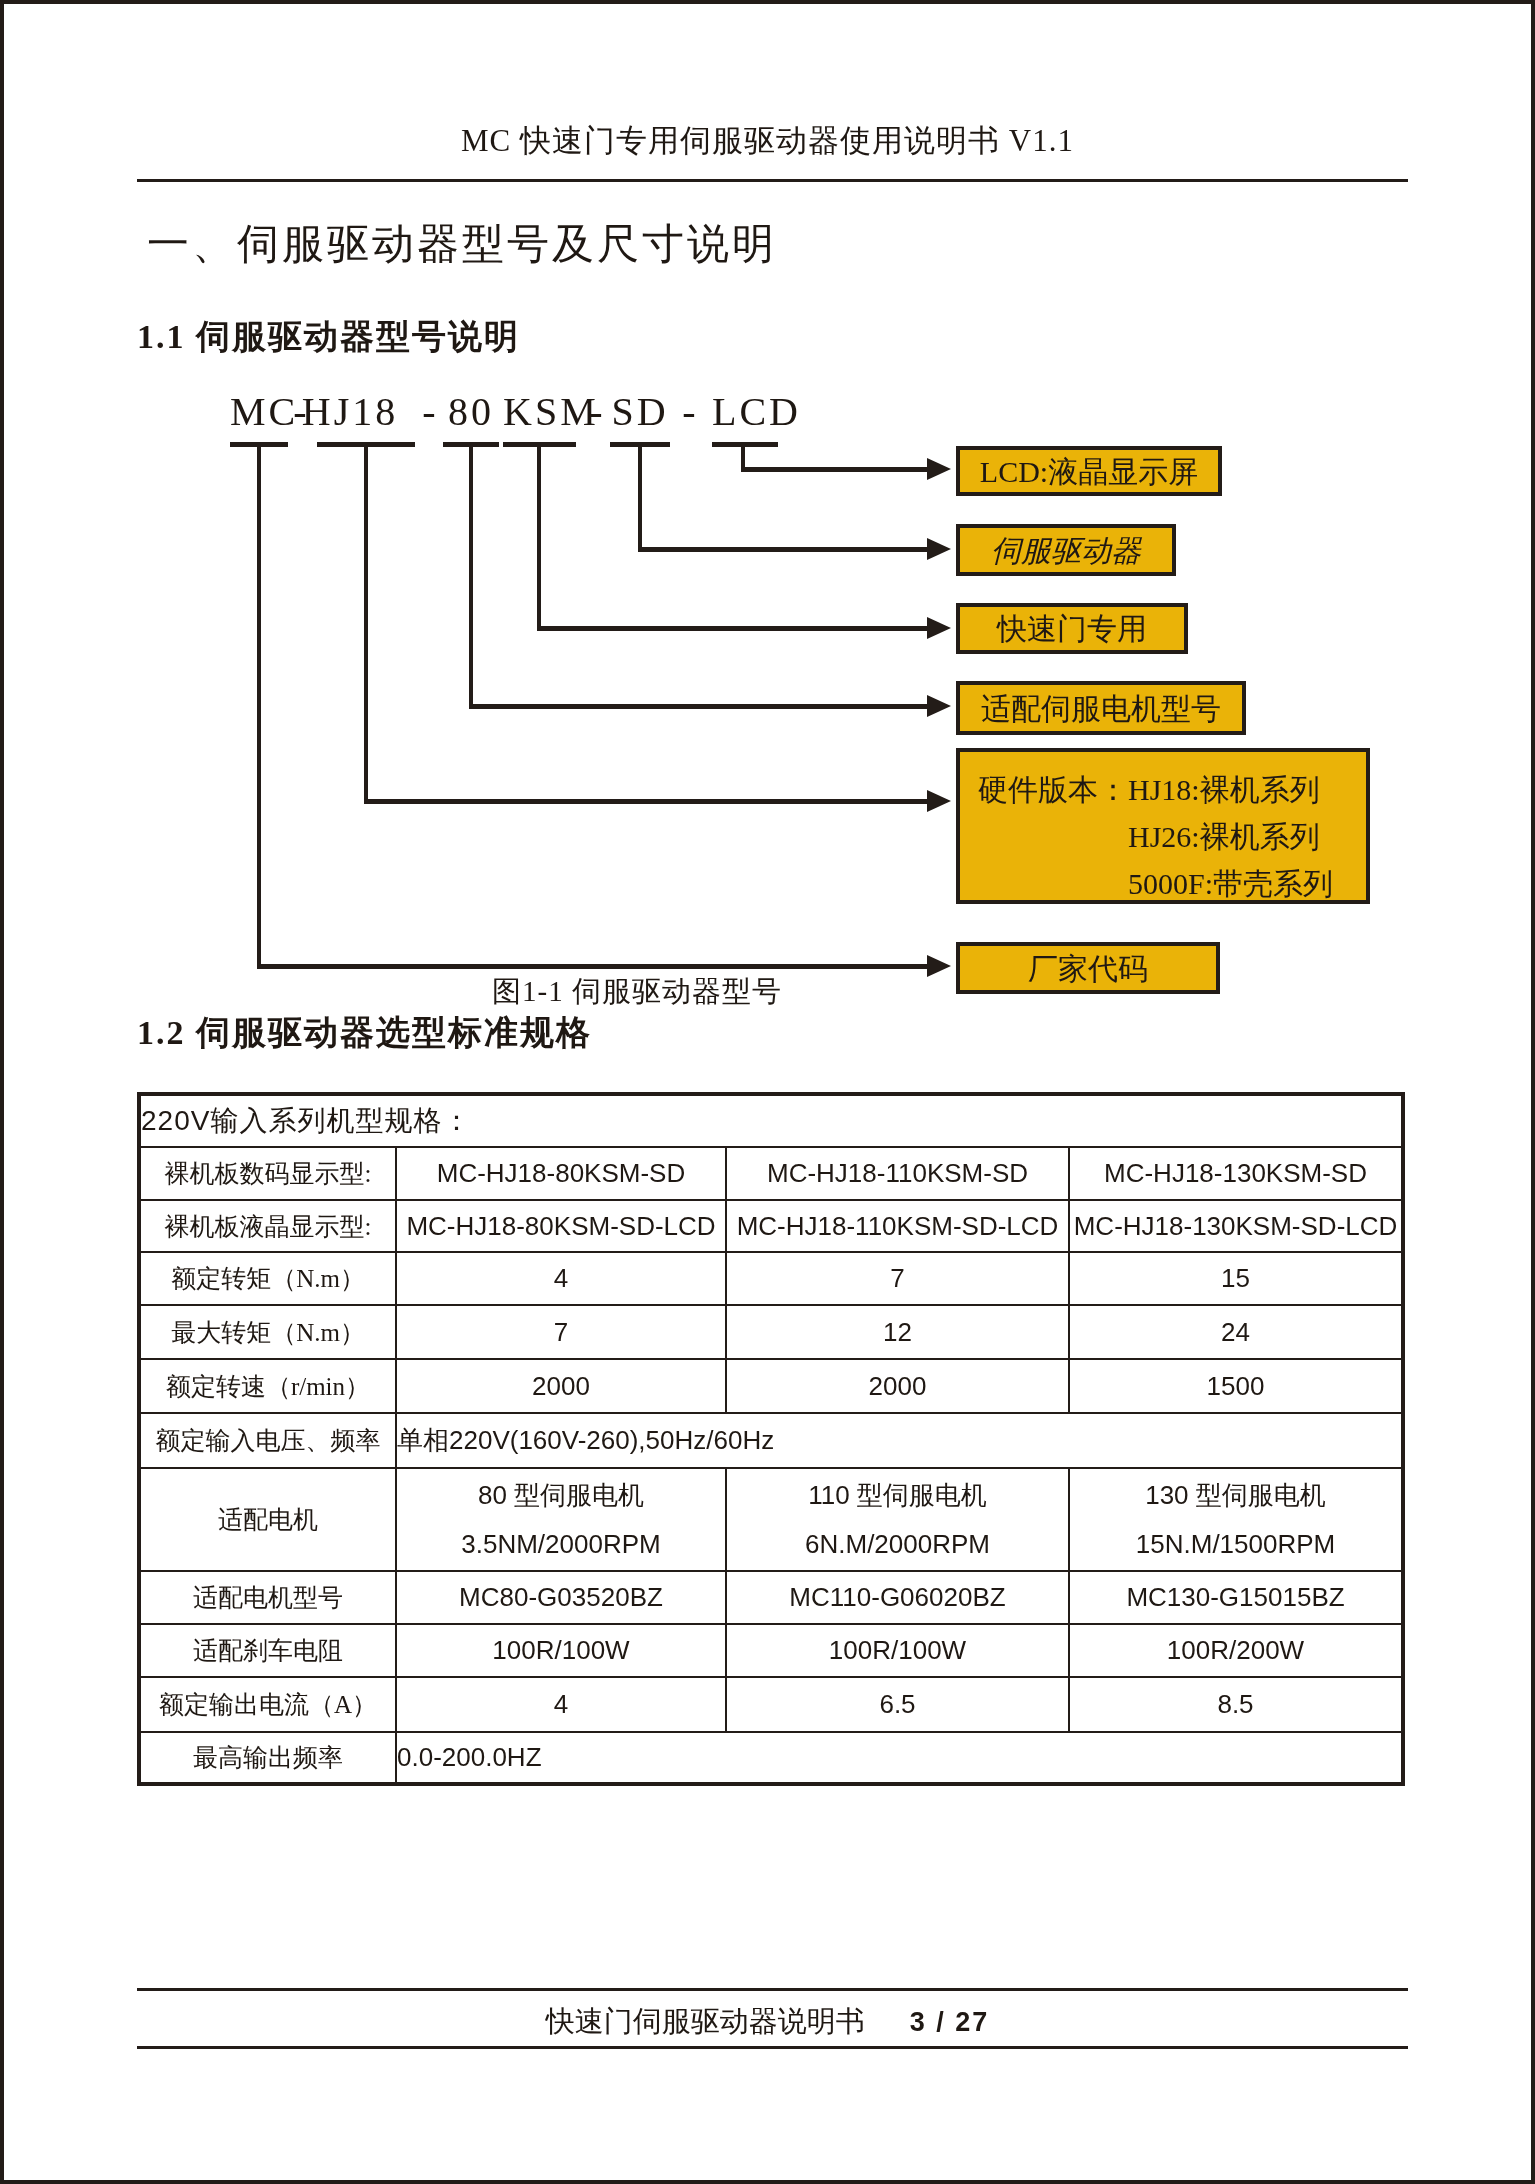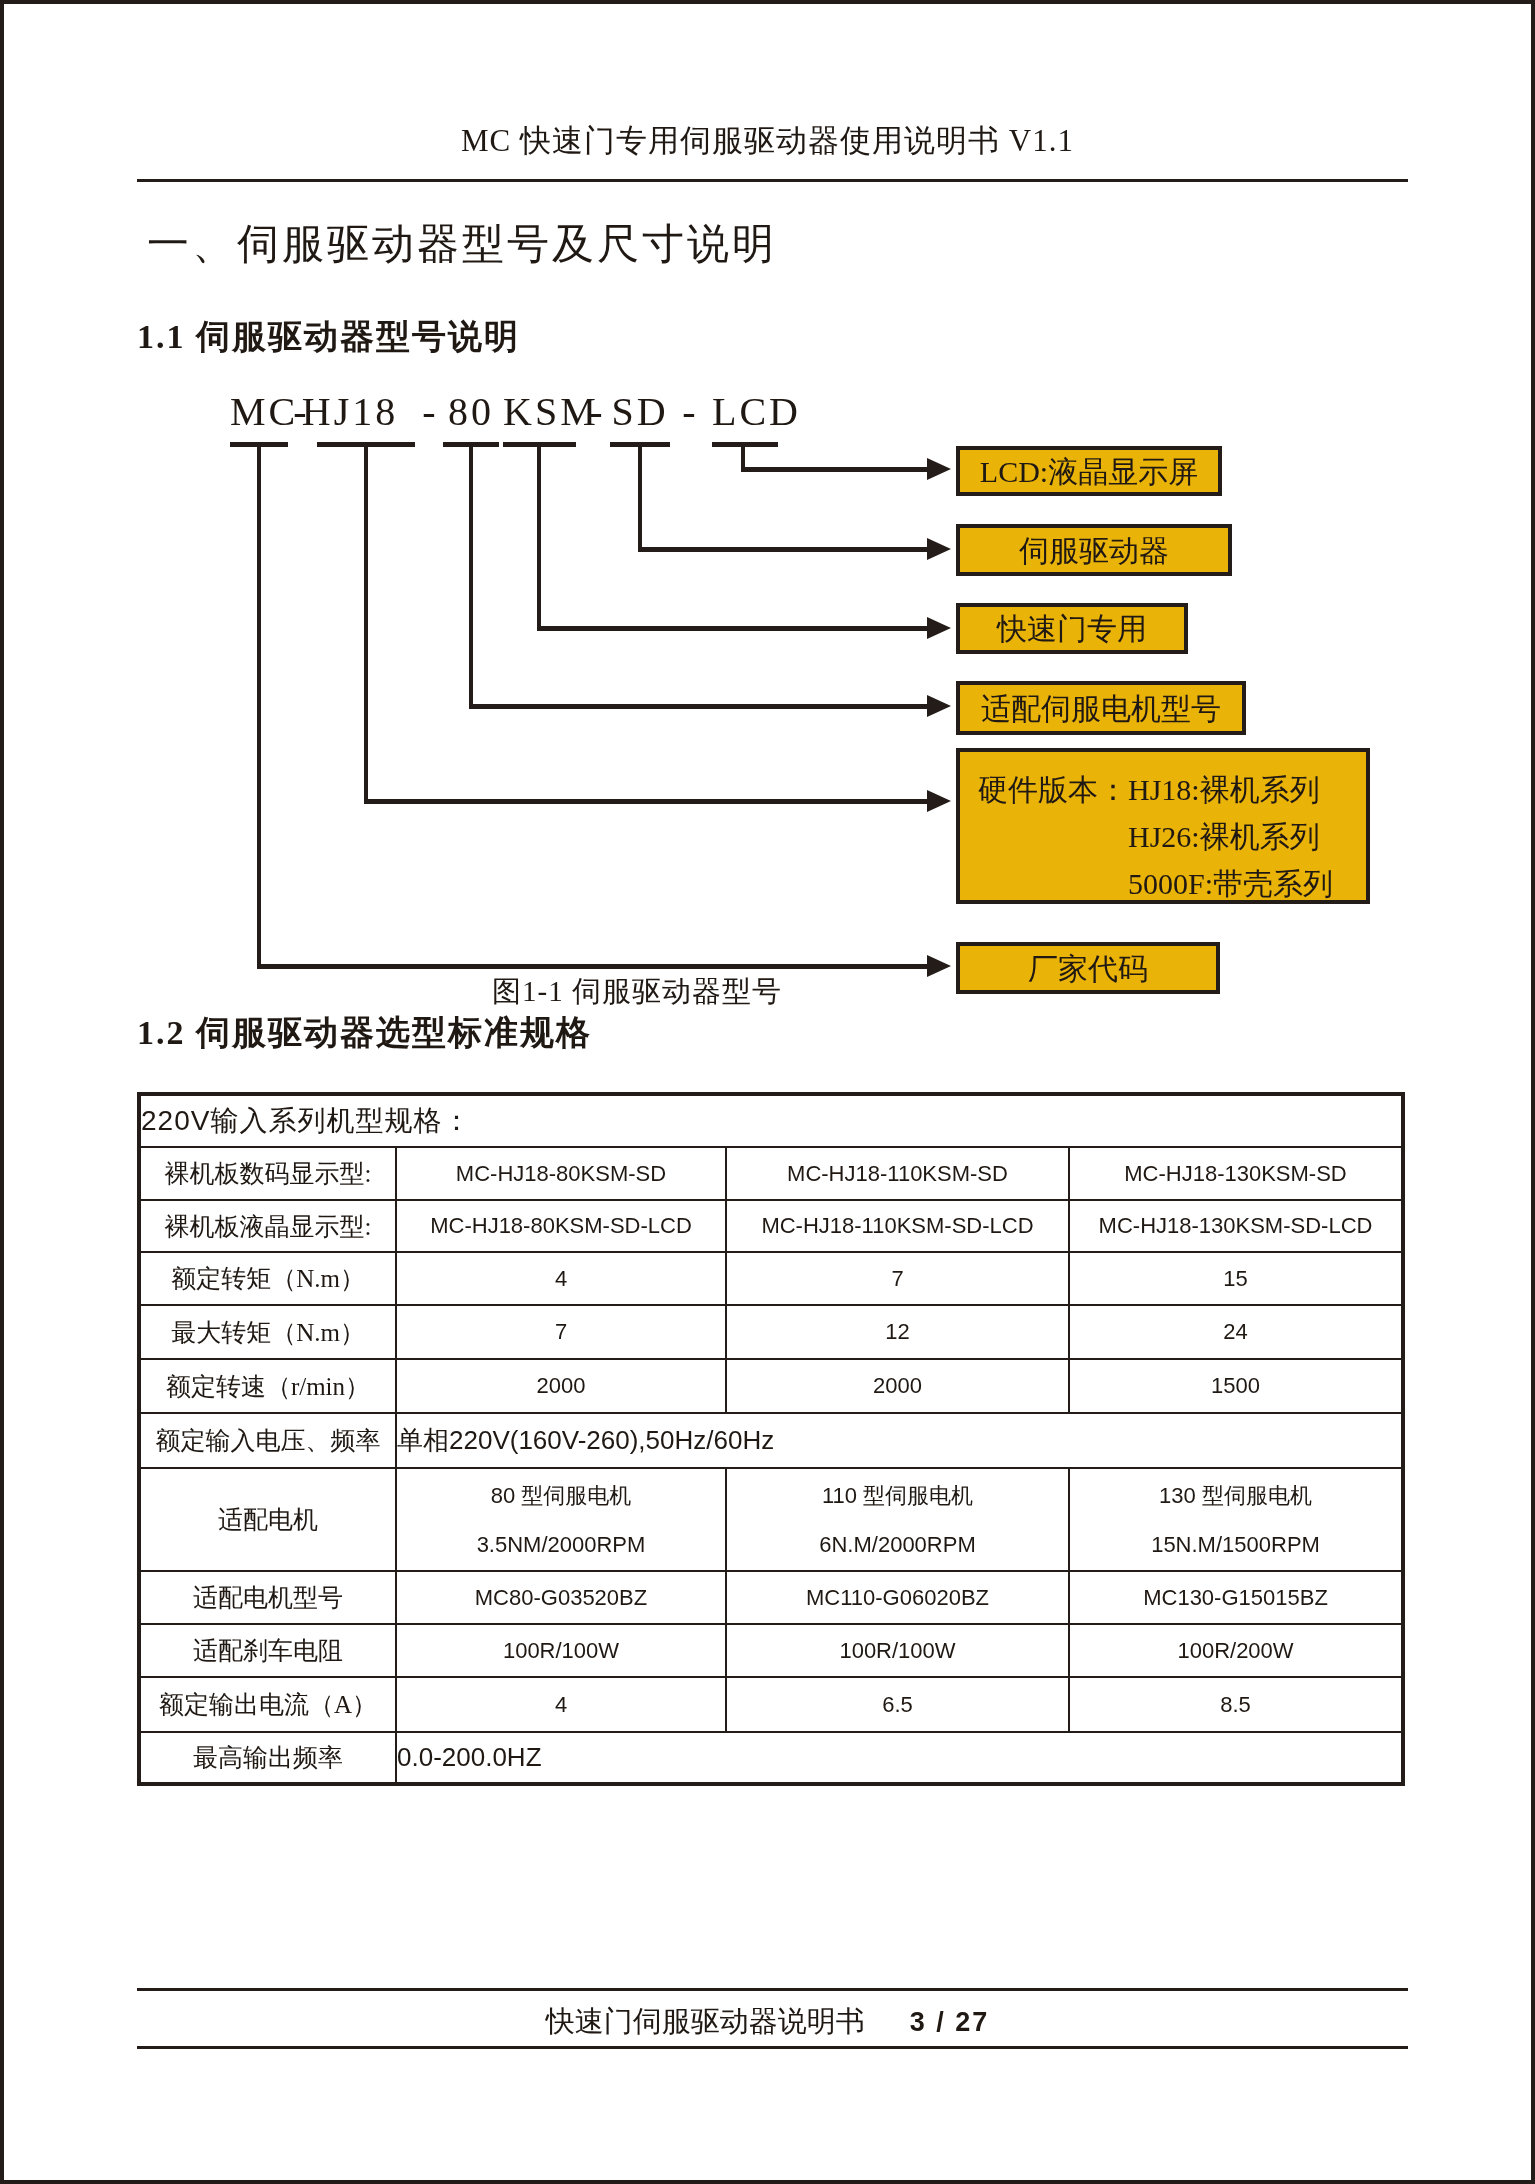--- a/index.html
+++ b/index.html
@@ -87,21 +87,21 @@
     letter-spacing:1px;
     margin-left:12px;
   }
   td.t-label{
     font-family:"Liberation Serif","DejaVu Serif",serif;
     font-size:25px;
     text-align:center;
   }
   td.t-value{
     font-family:"Liberation Sans","DejaVu Sans",sans-serif;
-    font-size:22px;
+    font-size:26px;
     text-align:center;
   }
   td.t-span{
     font-family:"Liberation Sans","DejaVu Sans",sans-serif;
     font-size:26px;
     text-align:left;
     padding-left:62px;
   }
   td.t-motor div{line-height:49px;}
   
@@ -160,21 +160,21 @@
     <div class="abs hline" style="left:400px;top:237px;width:392px;"></div>
     <div class="abs arrowhead" style="left:790px;top:228px;"></div>
     <div class="abs hline" style="left:332px;top:315px;width:460px;"></div>
     <div class="abs arrowhead" style="left:790px;top:306px;"></div>
     <div class="abs hline" style="left:227px;top:410px;width:565px;"></div>
     <div class="abs arrowhead" style="left:790px;top:401px;"></div>
     <div class="abs hline" style="left:120px;top:575px;width:672px;"></div>
     <div class="abs arrowhead" style="left:790px;top:566px;"></div>
 
     <div class="abs dbox" style="left:819px;top:57px;width:266px;height:50px;line-height:43px;">LCD:液晶显示屏</div>
-    <div class="abs dbox" style="left:819px;top:135px;width:276px;height:52px;line-height:45px;">伺服驱动器</div>
+    <div class="abs dbox" style="left:819px;top:135px;width:220px;height:52px;line-height:45px;font-style:italic;">伺服驱动器</div>
     <div class="abs dbox" style="left:819px;top:214px;width:232px;height:51px;line-height:44px;">快速门专用</div>
     <div class="abs dbox" style="left:819px;top:292px;width:290px;height:54px;line-height:47px;">适配伺服电机型号</div>
     <div class="abs dbox dbox-multi" style="left:819px;top:359px;width:414px;height:156px;">
       <div>硬件版本：HJ18:裸机系列</div>
       <div class="indent">HJ26:裸机系列</div>
       <div class="indent">5000F:带壳系列</div>
     </div>
     <div class="abs dbox" style="left:819px;top:553px;width:264px;height:52px;line-height:45px;">厂家代码</div>
 
     <div class="abs fig-caption" style="left:320px;top:583px;width:360px;">图1-1 伺服驱动器型号</div>

